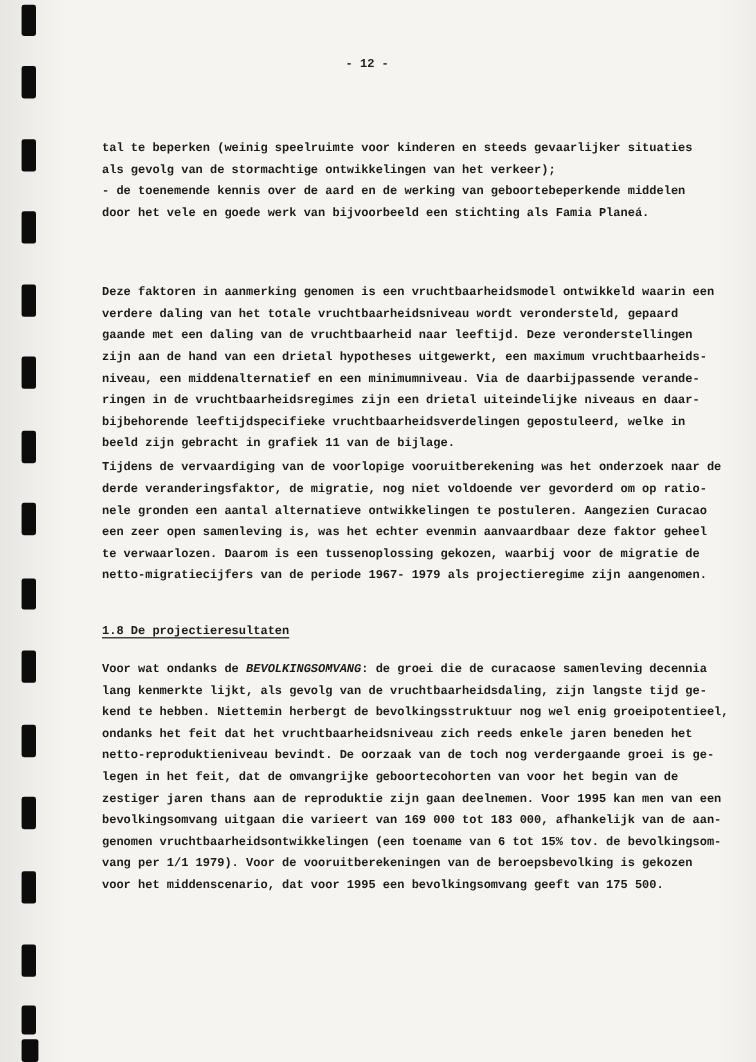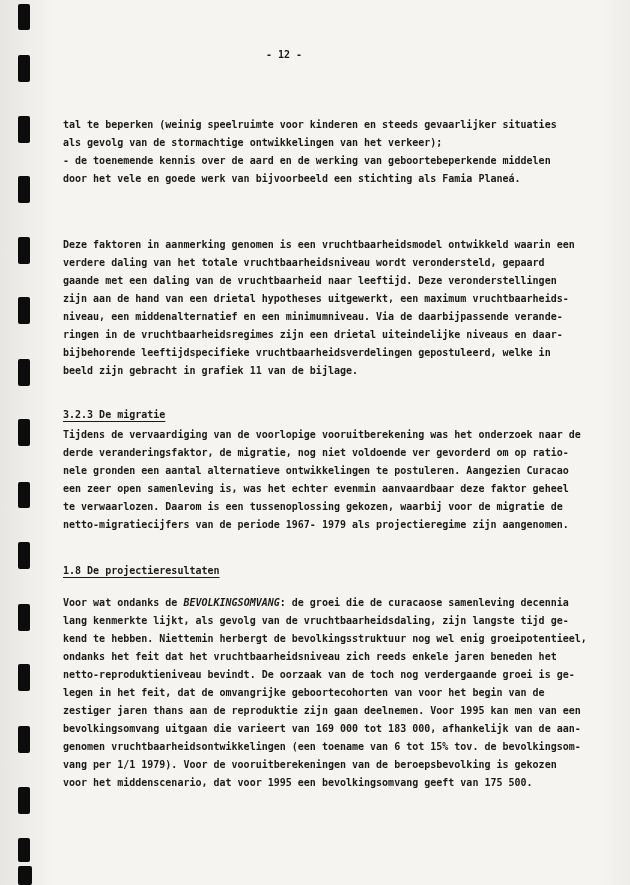--- a/index.html
+++ b/index.html
@@ -16,23 +16,24 @@
   }
   .binding-mark {
     position: absolute;
     left: 18px;
     width: 12px;
     background: #0c0c0c;
     border-radius: 2px;
   }
   .text-column {
     position: absolute;
-    left: 63px;
+    left: 85px;
     top: 0;
     width: 535px;
+    font-family: Liberation Mono, monospace;
   }
   .typew {
     white-space: pre;
     font-size: 10px;
     line-height: 18px;
     font-weight: bold;
     letter-spacing: 0;
     margin: 0;
   }
   .page-number {
@@ -88,21 +89,20 @@
 
     <p class="typew para-2">Deze faktoren in aanmerking genomen is een vruchtbaarheidsmodel ontwikkeld waarin een
 verdere daling van het totale vruchtbaarheidsniveau wordt verondersteld, gepaard
 gaande met een daling van de vruchtbaarheid naar leeftijd. Deze veronderstellingen
 zijn aan de hand van een drietal hypotheses uitgewerkt, een maximum vruchtbaarheids-
 niveau, een middenalternatief en een minimumniveau. Via de daarbijpassende verande-
 ringen in de vruchtbaarheidsregimes zijn een drietal uiteindelijke niveaus en daar-
 bijbehorende leeftijdspecifieke vruchtbaarheidsverdelingen gepostuleerd, welke in
 beeld zijn gebracht in grafiek 11 van de bijlage.</p>
 
-    <h3 class="typew underlined heading-323">3.2.3 De migratie</h3>
 
     <p class="typew para-3">Tijdens de vervaardiging van de voorlopige vooruitberekening was het onderzoek naar de
 derde veranderingsfaktor, de migratie, nog niet voldoende ver gevorderd om op ratio-
 nele gronden een aantal alternatieve ontwikkelingen te postuleren. Aangezien Curacao
 een zeer open samenleving is, was het echter evenmin aanvaardbaar deze faktor geheel
 te verwaarlozen. Daarom is een tussenoplossing gekozen, waarbij voor de migratie de
 netto-migratiecijfers van de periode 1967- 1979 als projectieregime zijn aangenomen.</p>
 
     <h3 class="typew underlined heading-33">1.8 De projectieresultaten</h3>
 

